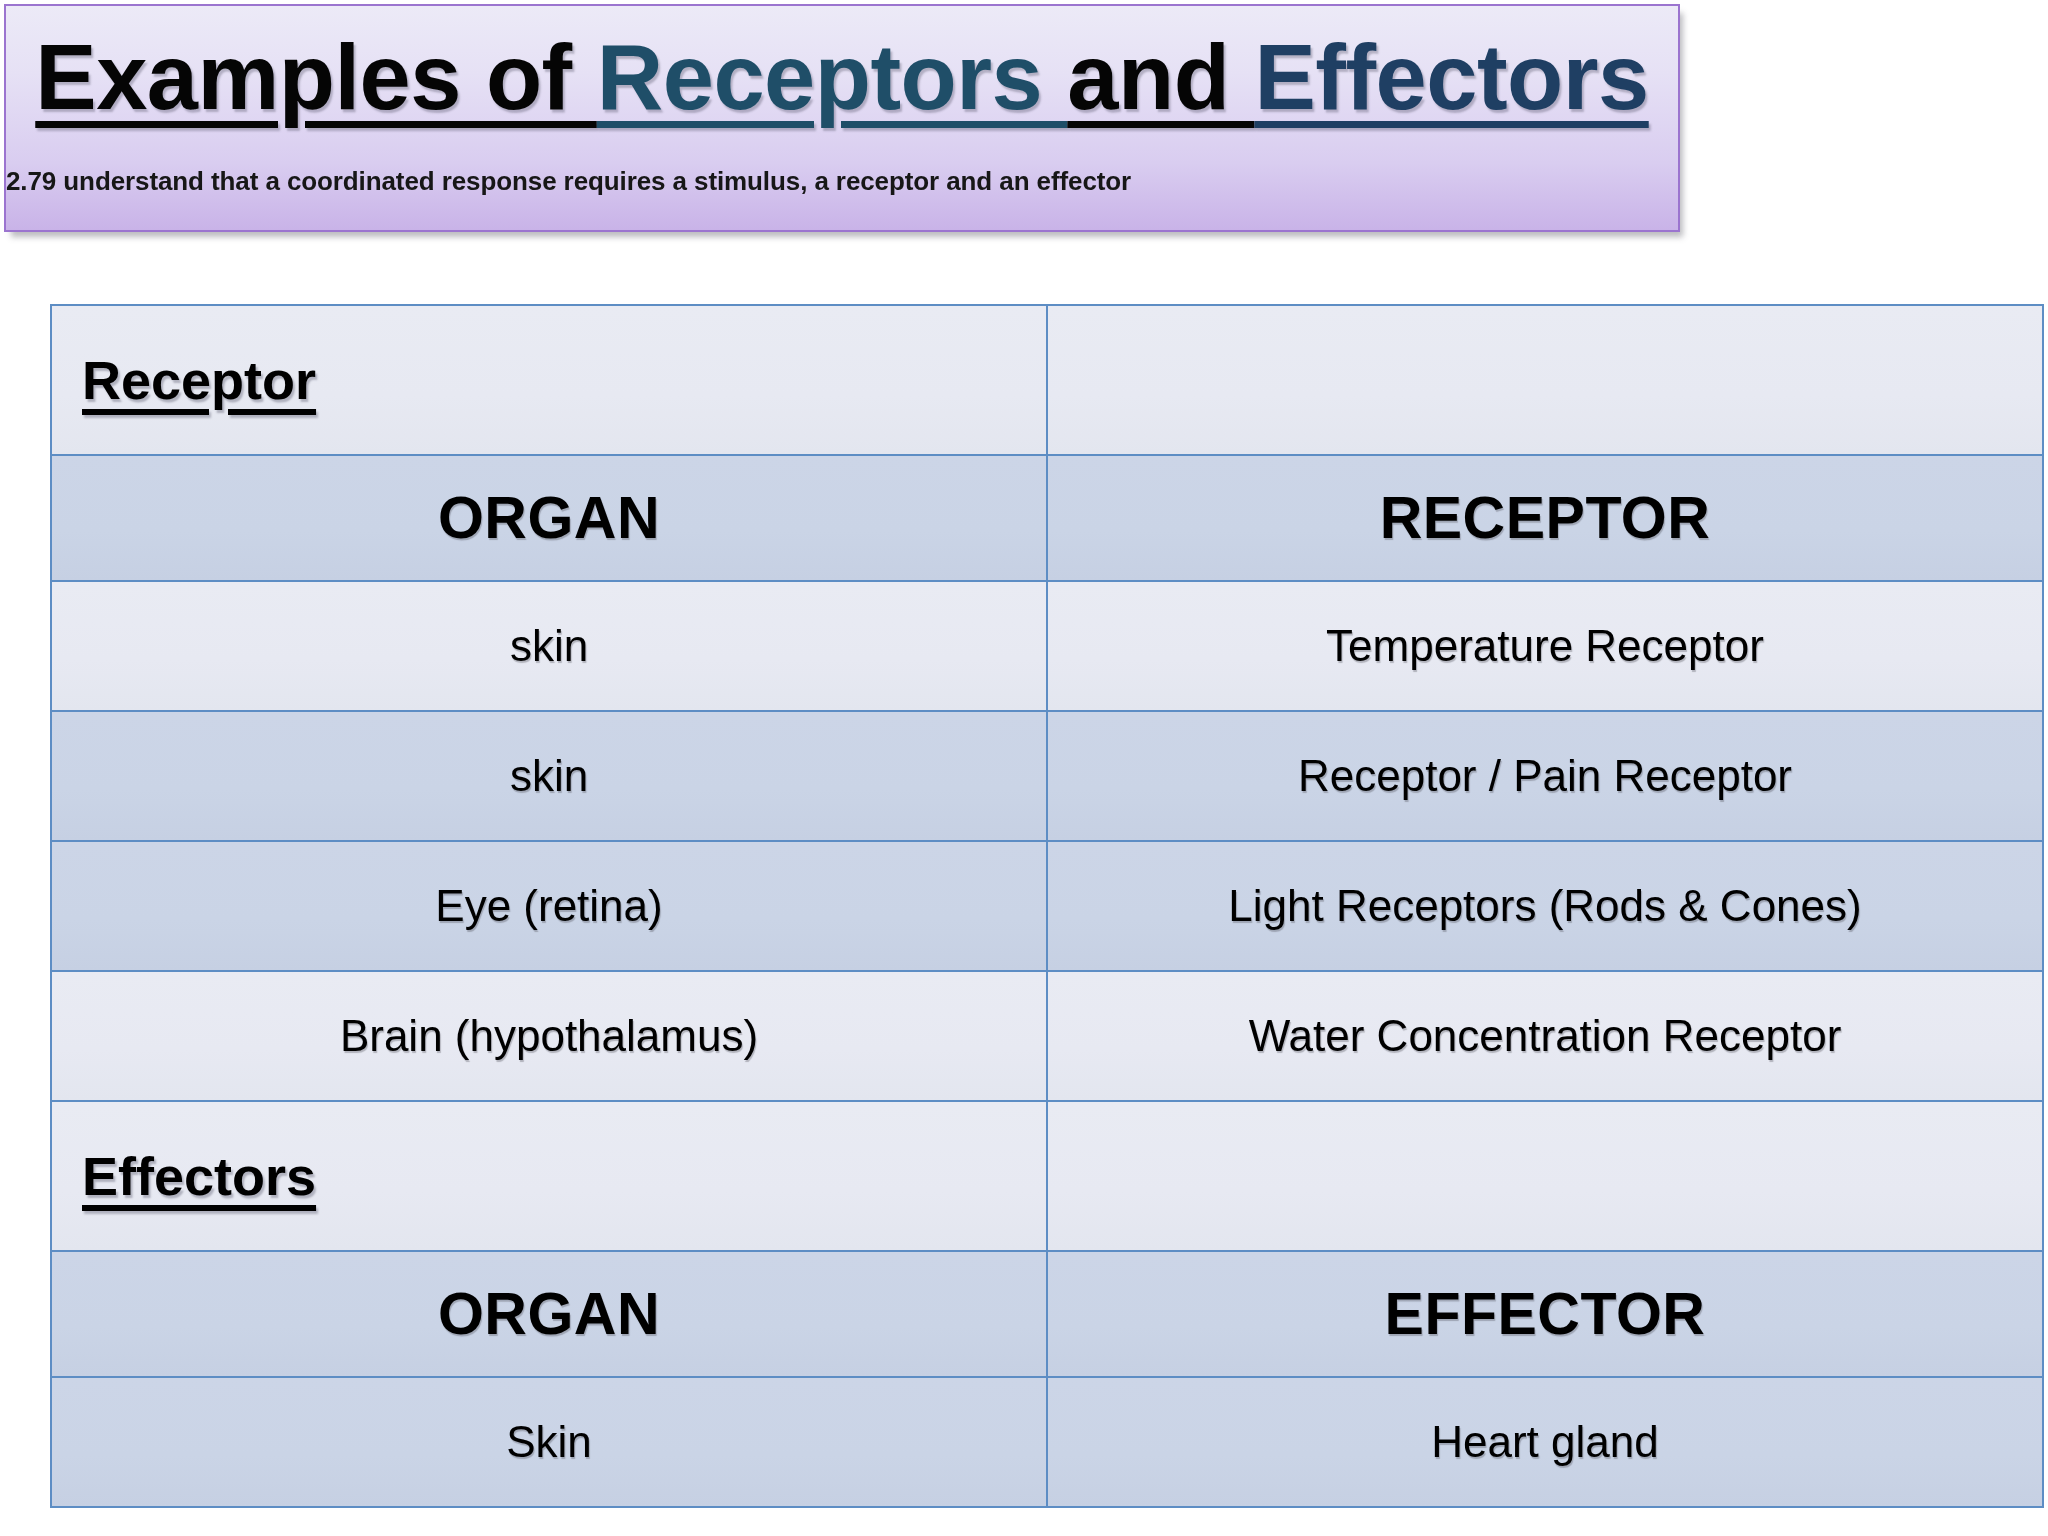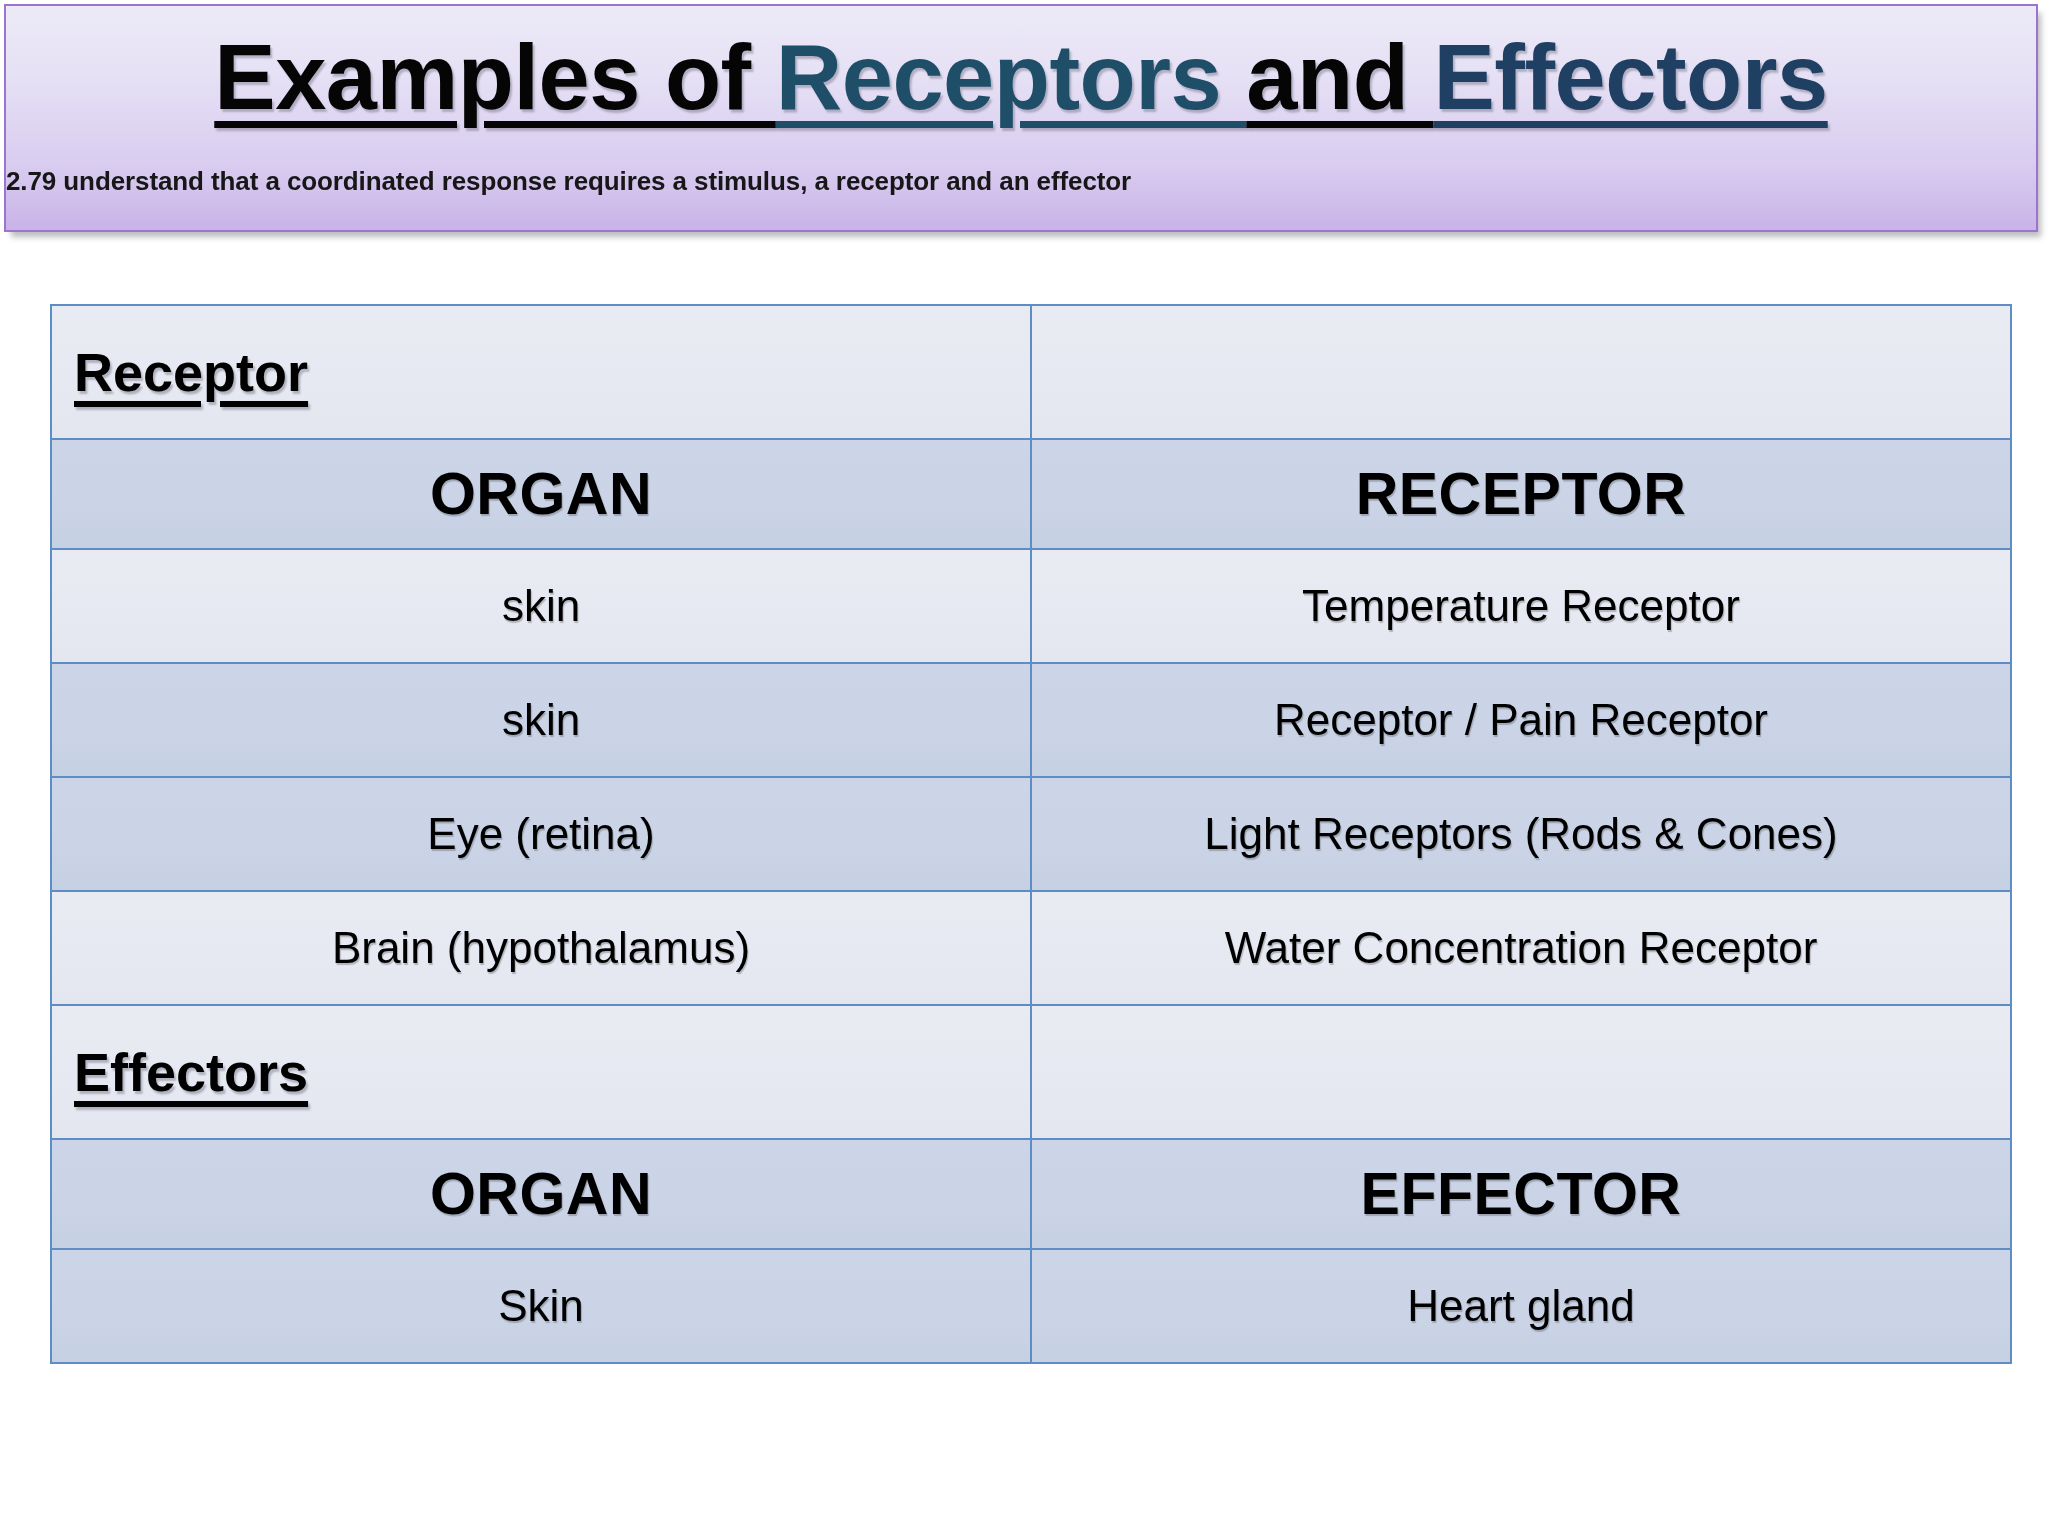--- a/index.html
+++ b/index.html
@@ -13,21 +13,21 @@
     font-family: "Liberation Sans", "DejaVu Sans", sans-serif;
     overflow: hidden;
     position: relative;
   }
 
   
   .banner {
     position: absolute;
     left: 4px;
     top: 4px;
-    width: 2034px;
+    width: 1676px;
     height: 228px;
     box-sizing: border-box;
     border: 2px solid #9b74cf;
     background: linear-gradient(to bottom, #eceaf7 0%, #e6e1f5 30%, #d9cdf0 70%, #c9b3e8 100%);
     box-shadow: 5px 7px 6px -2px rgba(80, 80, 90, 0.38);
   }
 
   .banner-title {
     position: absolute;
     left: 0;
@@ -67,21 +67,21 @@
   .grid {
     position: absolute;
     left: 50px;
     top: 304px;
     width: 1940px;
     border-collapse: collapse;
     table-layout: fixed;
   }
   .grid td {
     border: 2px solid #5d8dc4;
-    padding: 4px;
+    padding: 12px;
     height: 104px;
     vertical-align: middle;
     color: #000000;
     font-size: 44px;
     text-align: center;
     text-shadow: 1px 2px 1px rgba(70,70,80,0.33);
   }
   .col-a { width: 970px; }
   .col-b { width: 970px; }
 

